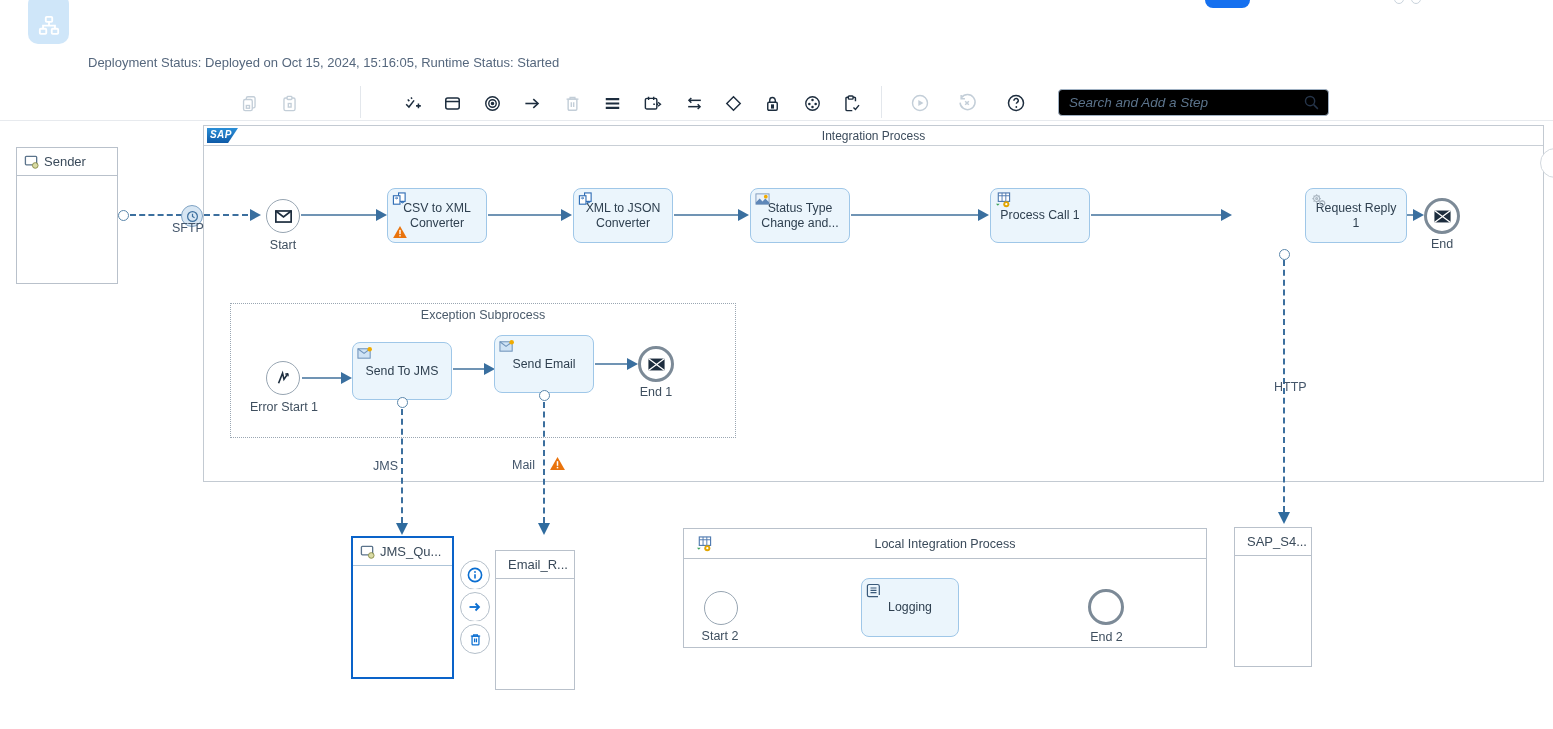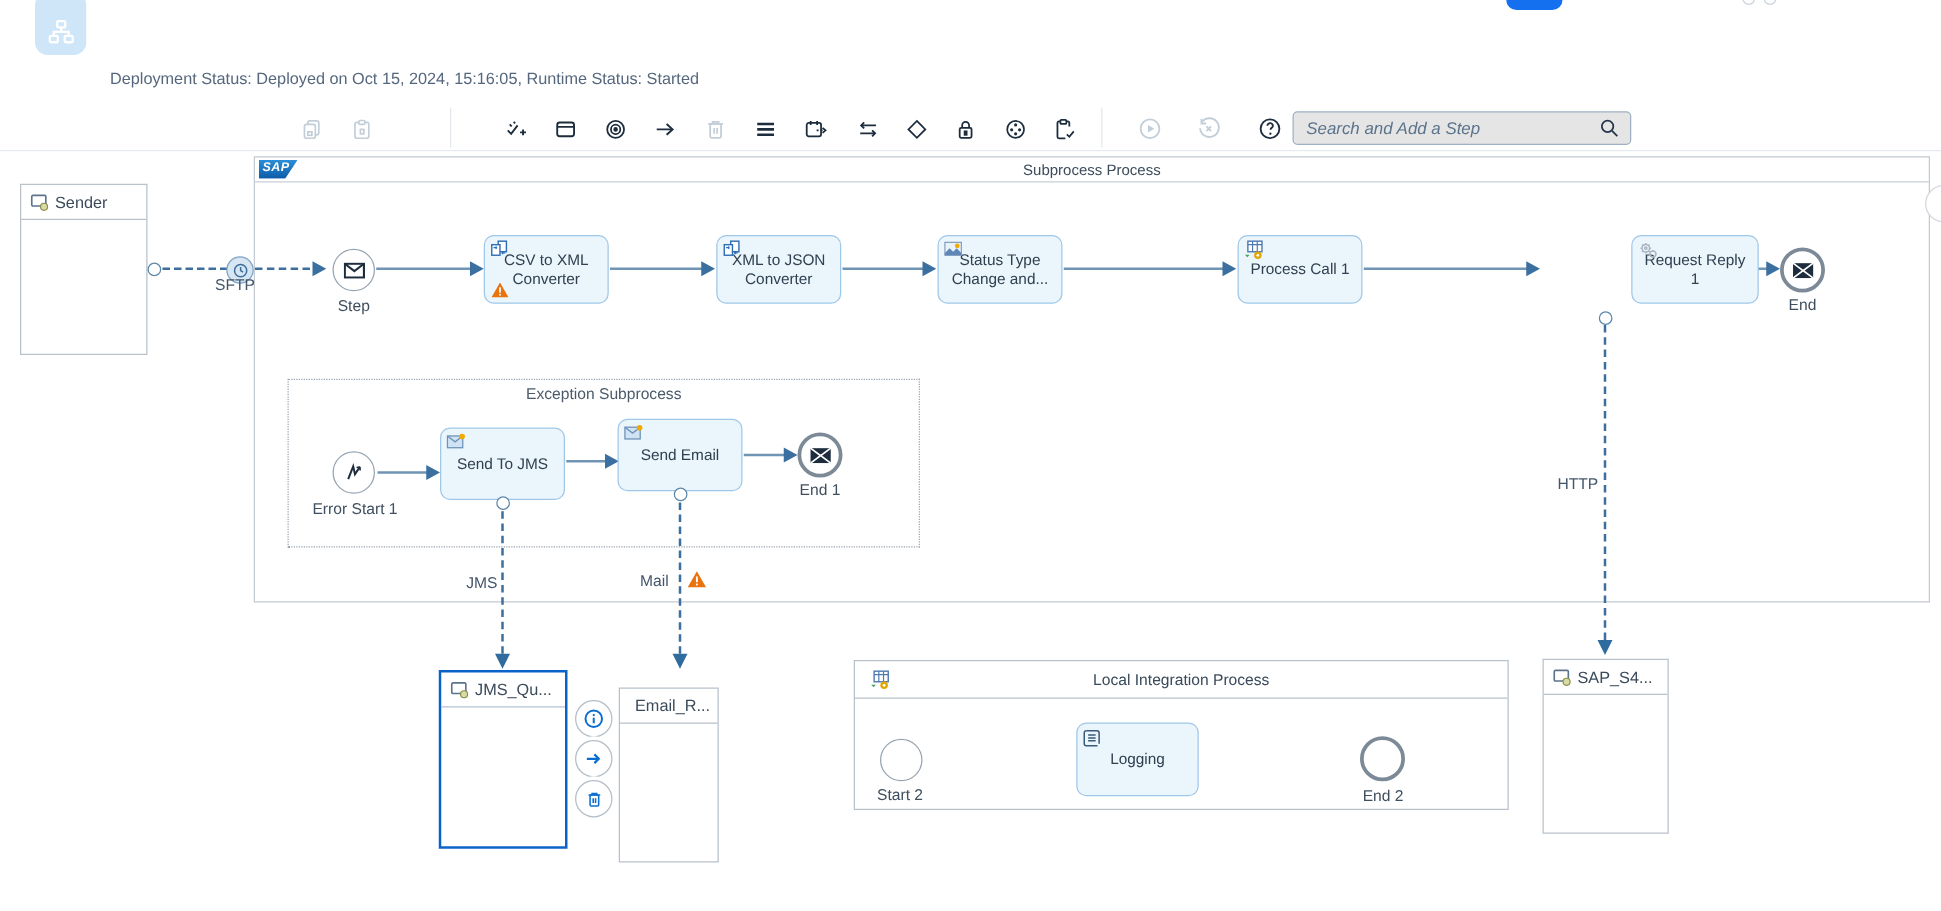--- a/index.html
+++ b/index.html
@@ -18,22 +18,22 @@
   .cutoff-arc { position:absolute; top:-6px; width:10px; height:10px; border-radius:50%;
     border:1.5px solid #c9d3dc; background:#fff; }
 
   
   .toolbar { position:absolute; left:0; top:84px; width:1553px; height:37px; background:#fff;
     border-bottom:1px solid #e7eaee; }
   .icon-btn { position:absolute; top:4px; width:30px; height:30px; display:flex; align-items:center;
     justify-content:center; border-radius:4px; color:#1d2d3e; cursor:pointer; }
   .icon-btn.disabled { color:#c3ced8; }
   .tb-sep { position:absolute; top:2px; width:1px; height:32px; background:#e3e7ec; }
-  .search-wrap { position:absolute; left:1034px; top:5px; width:271px; height:27px;
-    border:1px solid #9fb0c2; border-radius:4px; background:#e5e5e5; display:flex; align-items:center; }
+  .search-wrap { position:absolute; left:1058px; top:5px; width:271px; height:27px;
+    border:1px solid #9fb0c2; border-radius:4px; background:#000000; display:flex; align-items:center; }
   .search-wrap input { flex:1; border:none; outline:none; font-size:13.5px; font-style:italic;
     color:#5b738b; padding:0 4px 0 10px; background:transparent; font-family:"Liberation Sans",sans-serif; }
   .search-wrap input::placeholder { color:#5b738b; opacity:1; }
   .search-ico { margin-right:8px; color:#26354a; display:flex; }
 
   
   .participant { position:absolute; background:#fff; border:1px solid #b9c1cb; z-index:3; }
   .participant-header { height:28px; border-bottom:1px solid #b9c1cb; display:flex; align-items:center;
     padding:0 7px; gap:5px; font-size:13px; color:#3a4a5a; white-space:nowrap; overflow:hidden; }
   .participant.selected { border:2px solid #0a63c9; }
@@ -236,21 +236,21 @@
           <circle cx="10" cy="10" r="6.5"></circle>
           <path d="M15 15l6 6"></path>
         </svg>
     </span>
   </div>
 </div>
 
 <div class="pool">
   <div class="pool-header">
     <div class="sap-logo">SAP</div>
-    <div class="pool-title">Subprocess Process</div>
+    <div class="pool-title">Integration Process</div>
   </div>
 </div>
 
 <div class="participant" style="left:16px;top:147px;width:102px;height:137px">
   <div class="participant-header">
     <svg width="15" height="15" viewBox="0 0 16 16">
         <rect x="1.5" y="2.5" width="12" height="9" rx="1" fill="#fff" stroke="#5b738b" stroke-width="1.4"></rect>
         <circle cx="12" cy="12.2" r="3" fill="#d9dba5" stroke="#8a8d4a" stroke-width="1"></circle>
       </svg>
     <span>Sender</span>
@@ -268,21 +268,21 @@
 <div class="flow-label" style="left:172px;top:221px">SFTP</div>
 <div class="hflow-dash" style="left:204px;top:214px;width:44px"></div>
 <div class="ah-r" style="left:250px;top:209px"></div>
 
 <div class="event start" style="left:266px;top:199px">
   <svg width="17" height="13" viewBox="0 0 20 15">
       <rect x="1" y="1" width="18" height="13" fill="#fff" stroke="#1d2d3e" stroke-width="2"></rect>
       <path d="M1 1l9 7 9-7" fill="none" stroke="#1d2d3e" stroke-width="2"></path>
     </svg>
 </div>
-<div class="node-label" style="left:253px;top:238px;width:60px">Step</div>
+<div class="node-label" style="left:253px;top:238px;width:60px">Start</div>
 
 <div class="hflow" style="left:301px;top:214px;width:76px"></div>
 <div class="ah-r" style="left:376px;top:209px"></div>
 <div class="hflow" style="left:488px;top:214px;width:74px"></div>
 <div class="ah-r" style="left:561px;top:209px"></div>
 <div class="hflow" style="left:674px;top:214px;width:65px"></div>
 <div class="ah-r" style="left:738px;top:209px"></div>
 <div class="hflow" style="left:851px;top:214px;width:128px"></div>
 <div class="ah-r" style="left:978px;top:209px"></div>
 <div class="hflow" style="left:1091px;top:214px;width:131px"></div>
@@ -412,21 +412,21 @@
 <div class="ah-d" style="left:538px;top:523px"></div>
 <div class="flow-label" style="left:512px;top:458px">Mail</div>
 <svg class="warn-tri" style="left:550px;top:457px" width="15" height="13" viewBox="0 0 16 14">
     <path d="M8 0L16 14H0z" fill="#e9730c"></path>
     <rect x="7.2" y="4.5" width="1.6" height="5" fill="#fff"></rect>
     <rect x="7.2" y="10.6" width="1.6" height="1.6" fill="#fff"></rect>
   </svg>
 
 <div class="vflow-dash" style="left:1283px;top:260px;height:252px"></div>
 <div class="ah-d" style="left:1278px;top:512px"></div>
-<div class="flow-label" style="left:1246px;top:380px">HTTP</div>
+<div class="flow-label" style="left:1274px;top:380px">HTTP</div>
 
 <div class="participant selected" style="left:351px;top:536px;width:103px;height:143px">
   <div class="participant-header">
     <svg width="15" height="15" viewBox="0 0 16 16">
         <rect x="1.5" y="2.5" width="12" height="9" rx="1" fill="#fff" stroke="#5b738b" stroke-width="1.4"></rect>
         <circle cx="12" cy="12.2" r="3" fill="#d9dba5" stroke="#8a8d4a" stroke-width="1"></circle>
       </svg>
     <span>JMS_Qu...</span>
   </div>
 </div>
@@ -456,21 +456,21 @@
 <div class="participant" style="left:495px;top:550px;width:80px;height:140px">
   <div class="participant-header">
     <svg width="15" height="15" viewBox="0 0 16 16">
         <rect x="1.5" y="2.5" width="12" height="9" rx="1" fill="#fff" stroke="#5b738b" stroke-width="1.4"></rect>
         <circle cx="12" cy="12.2" r="3" fill="#d9dba5" stroke="#8a8d4a" stroke-width="1"></circle>
       </svg>
     <span>Email_R...</span>
   </div>
 </div>
 
-<div class="participant" style="left:1234px;top:527px;width:101px;height:140px">
+<div class="participant" style="left:1234px;top:527px;width:78px;height:140px">
   <div class="participant-header">
     <svg width="15" height="15" viewBox="0 0 16 16">
         <rect x="1.5" y="2.5" width="12" height="9" rx="1" fill="#fff" stroke="#5b738b" stroke-width="1.4"></rect>
         <circle cx="12" cy="12.2" r="3" fill="#d9dba5" stroke="#8a8d4a" stroke-width="1"></circle>
       </svg>
     <span>SAP_S4...</span>
   </div>
 </div>
 
 <div class="participant" style="left:683px;top:528px;width:524px;height:120px">

